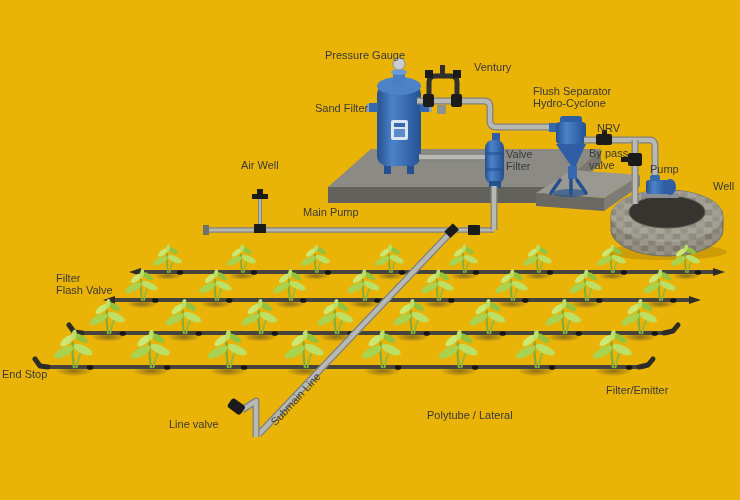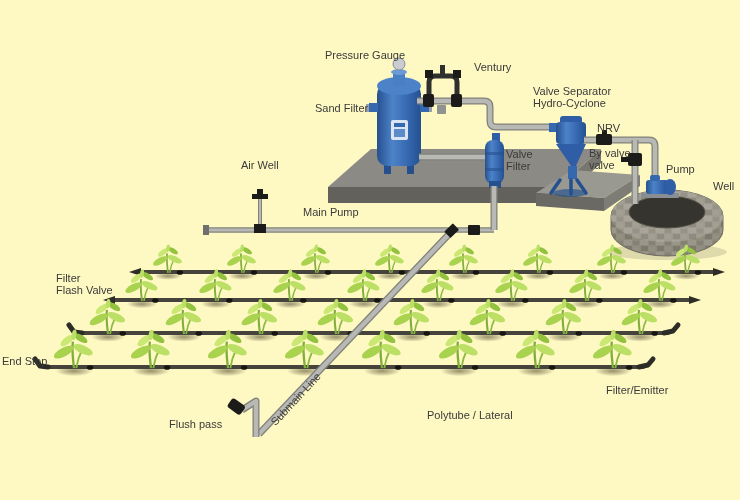--- a/index.html
+++ b/index.html
@@ -1,16 +1,16 @@
 <!DOCTYPE html>
 <html style="--label-text: #3a3a3a; --pipe: #b8b8b4; --pipe-edge: #82827d; --lateral: #45433c; --leaf-green: #a9d24f; --stem-green: #7fae3a; --tank-blue: #3668b0; --tank-blue-dark: #24508f; --platform-top: #8b8a84; --platform-front: #62615c; --well-stone: #8f8b7e; --well-hole: #35342f; --fitting-black: #1b1b19;"><head>
 <meta charset="utf-8">
 <style>
   html,body{margin:0;padding:0;background:#fff;}
-  #stage{position:relative;width:740px;height:500px;background:#fef9c3;overflow:hidden;
+  #stage{position:relative;width:740px;height:500px;background:#eab308;overflow:hidden;
          font-family:"Liberation Sans", sans-serif;}
   svg{position:absolute;left:0;top:0;}
   .lbl{position:absolute;font-size:11px;line-height:12px;color:var(--label-text);white-space:nowrap;}
   .lbl span{display:block;}
   .rot{transform:rotate(-47deg);transform-origin:center;}
   
   .pO{fill:none;stroke:var(--pipe-edge);stroke-width:7;stroke-linejoin:round;}
   .pI{fill:none;stroke:var(--pipe);stroke-width:4.4;stroke-linejoin:round;}
   .pOm{fill:none;stroke:var(--pipe-edge);stroke-width:5.6;stroke-linejoin:round;}
   .pIm{fill:none;stroke:var(--pipe);stroke-width:3.2;stroke-linejoin:round;}
@@ -297,39 +297,39 @@
   </g>
   <g>
     <rect class="blk" x="228" y="401" width="16" height="11" rx="3" transform="rotate(36 236 407)"></rect>
   </g>
 </svg>
 
 <div class="lbl" style="left:325px;top:49px">Pressure Gauge</div>
 <div class="lbl" style="left:474px;top:61px">Ventury</div>
 <div class="lbl" style="left:315px;top:102px">Sand Filter</div>
 <div class="lbl" style="left:533px;top:85px">
-  <span>Valve Separator</span>
+  <span>Flush Separator</span>
   <span>Hydro-Cyclone</span>
 </div>
 <div class="lbl" style="left:597px;top:122px">NRV</div>
 <div class="lbl" style="left:589px;top:147px">
-  <span>By valve</span>
+  <span>By pass</span>
   <span>valve</span>
 </div>
-<div class="lbl" style="left:666px;top:163px">Pump</div>
+<div class="lbl" style="left:650px;top:163px">Pump</div>
 <div class="lbl" style="left:713px;top:180px">Well</div>
 <div class="lbl" style="left:241px;top:159px">Air Well</div>
 <div class="lbl" style="left:303px;top:206px">Main Pump</div>
 <div class="lbl" style="left:506px;top:148px">
   <span>Valve</span>
   <span>Filter</span>
 </div>
 <div class="lbl" style="left:56px;top:272px">
   <span>Filter</span>
   <span>Flash Valve</span>
 </div>
-<div class="lbl" style="left:2px;top:355px">End Stop</div>
-<div class="lbl" style="left:169px;top:418px">Flush pass</div>
+<div class="lbl" style="left:2px;top:368px">End Stop</div>
+<div class="lbl" style="left:169px;top:418px">Line valve</div>
 <div class="lbl rot" style="left:262px;top:393px">Submain Line</div>
 <div class="lbl" style="left:427px;top:409px">Polytube / Lateral</div>
 <div class="lbl" style="left:606px;top:384px">Filter/Emitter</div>
 
 </div>
 
 </body></html>

